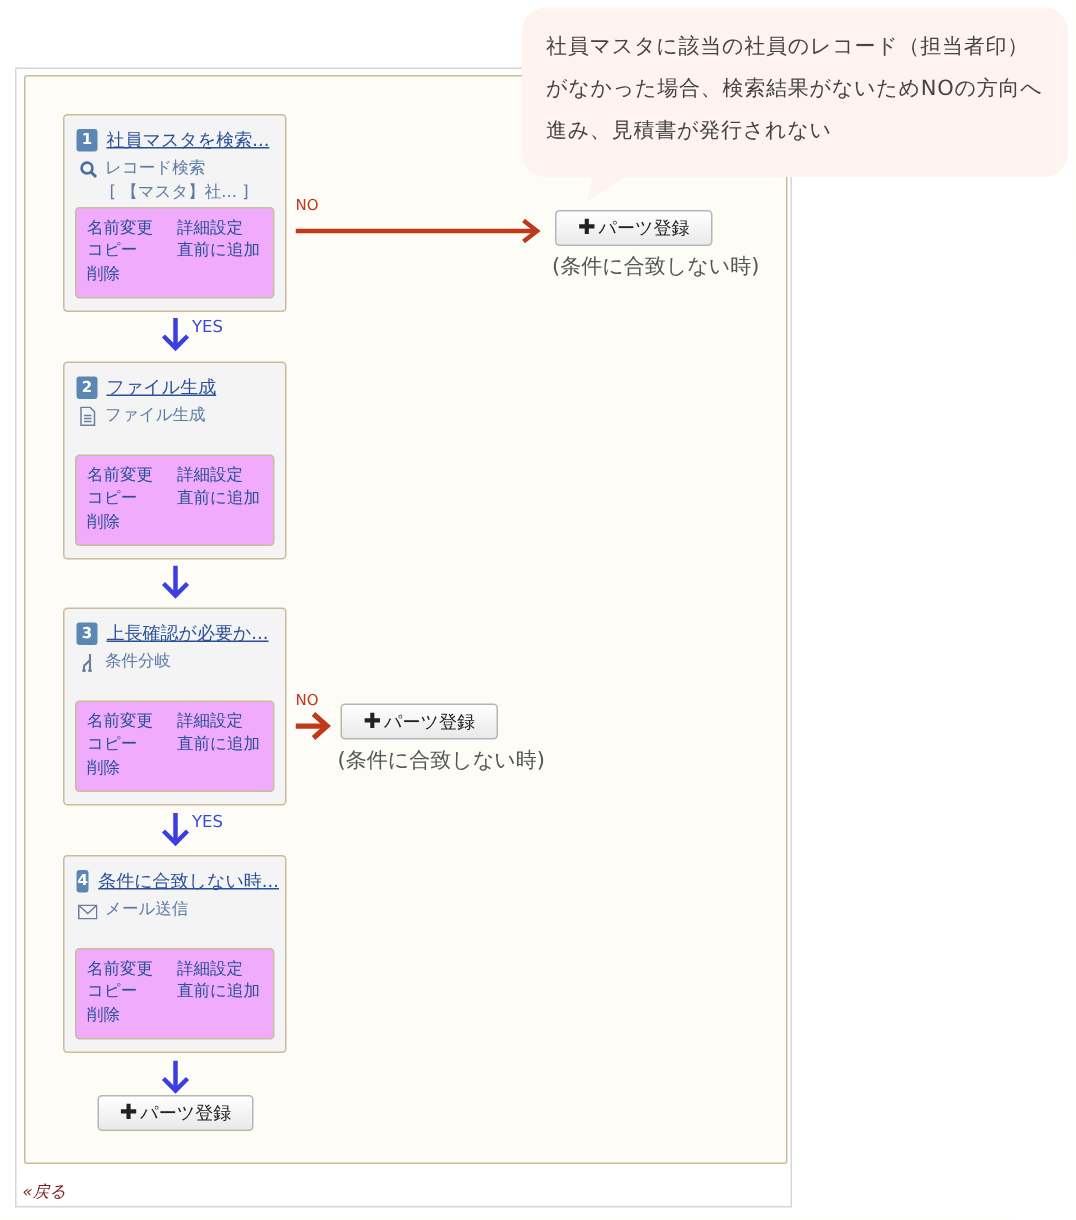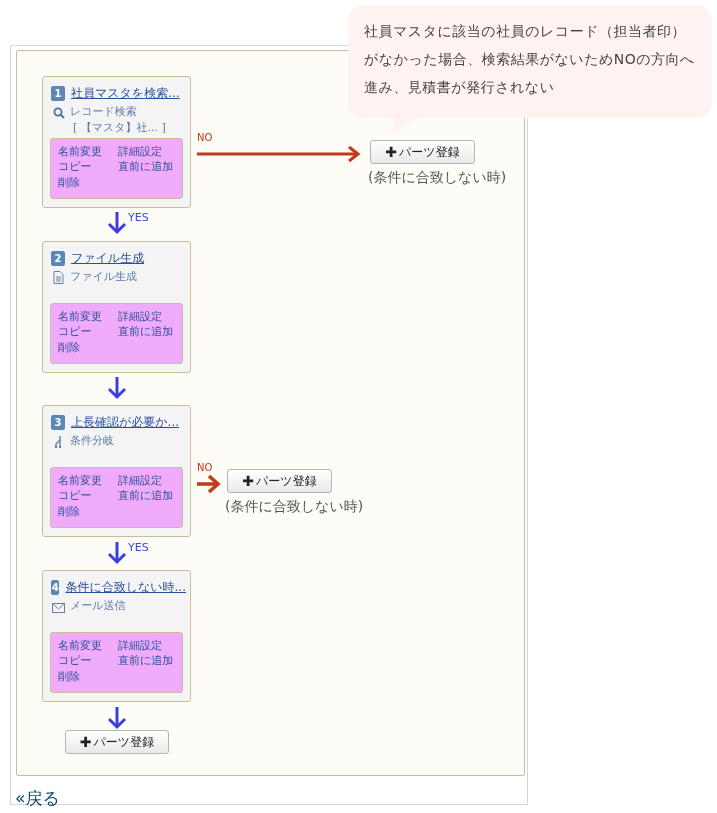--- a/index.html
+++ b/index.html
@@ -39,21 +39,21 @@
   .act { position:absolute; color:#2a4f9a; font-size:11px; cursor:pointer; white-space:nowrap; }
   .parts-btn {
     position:absolute; height:24px; border:1px solid #b5b5b5; border-radius:3px;
     background:linear-gradient(#ffffff,#e9e9e9); box-sizing:border-box;
     font-size:12px; color:#222; display:flex; align-items:center; justify-content:center; cursor:pointer; white-space:nowrap;
   }
   .parts-btn .plus { font-weight:bold; font-size:14px; margin-right:2px; }
   .cond-note { position:absolute; font-size:14px; color:#555; white-space:nowrap; }
   .no-label { position:absolute; color:#c0391b; font-size:10px; }
   .yes-label { position:absolute; color:#3b4bd6; font-size:11px; }
-  .back-link { position:absolute; left:15px; top:787px; color:#0c4a6e; font-size:17px; cursor:pointer; }
+  .back-link { position:absolute; left:15px; top:787px; color:#7f1d1d; font-size:11px; cursor:pointer;font-style:italic; }
   .callout {
     position:absolute; left:348px; top:5px; width:364px; height:113px;
     background:#fff3f1; border-radius:16px; box-sizing:border-box;
     padding:12px 16px; color:#444; font-size:14px; line-height:28px; letter-spacing:0.5px;
   }
   .callout-tail { position:absolute; left:388px; top:110px; width:0; height:0;
     border-left:12px solid transparent; border-right:22px solid transparent; border-top:24px solid #fff3f1; transform:skewX(-35deg); }
   svg { display:block; }
 </style>
 </head>

